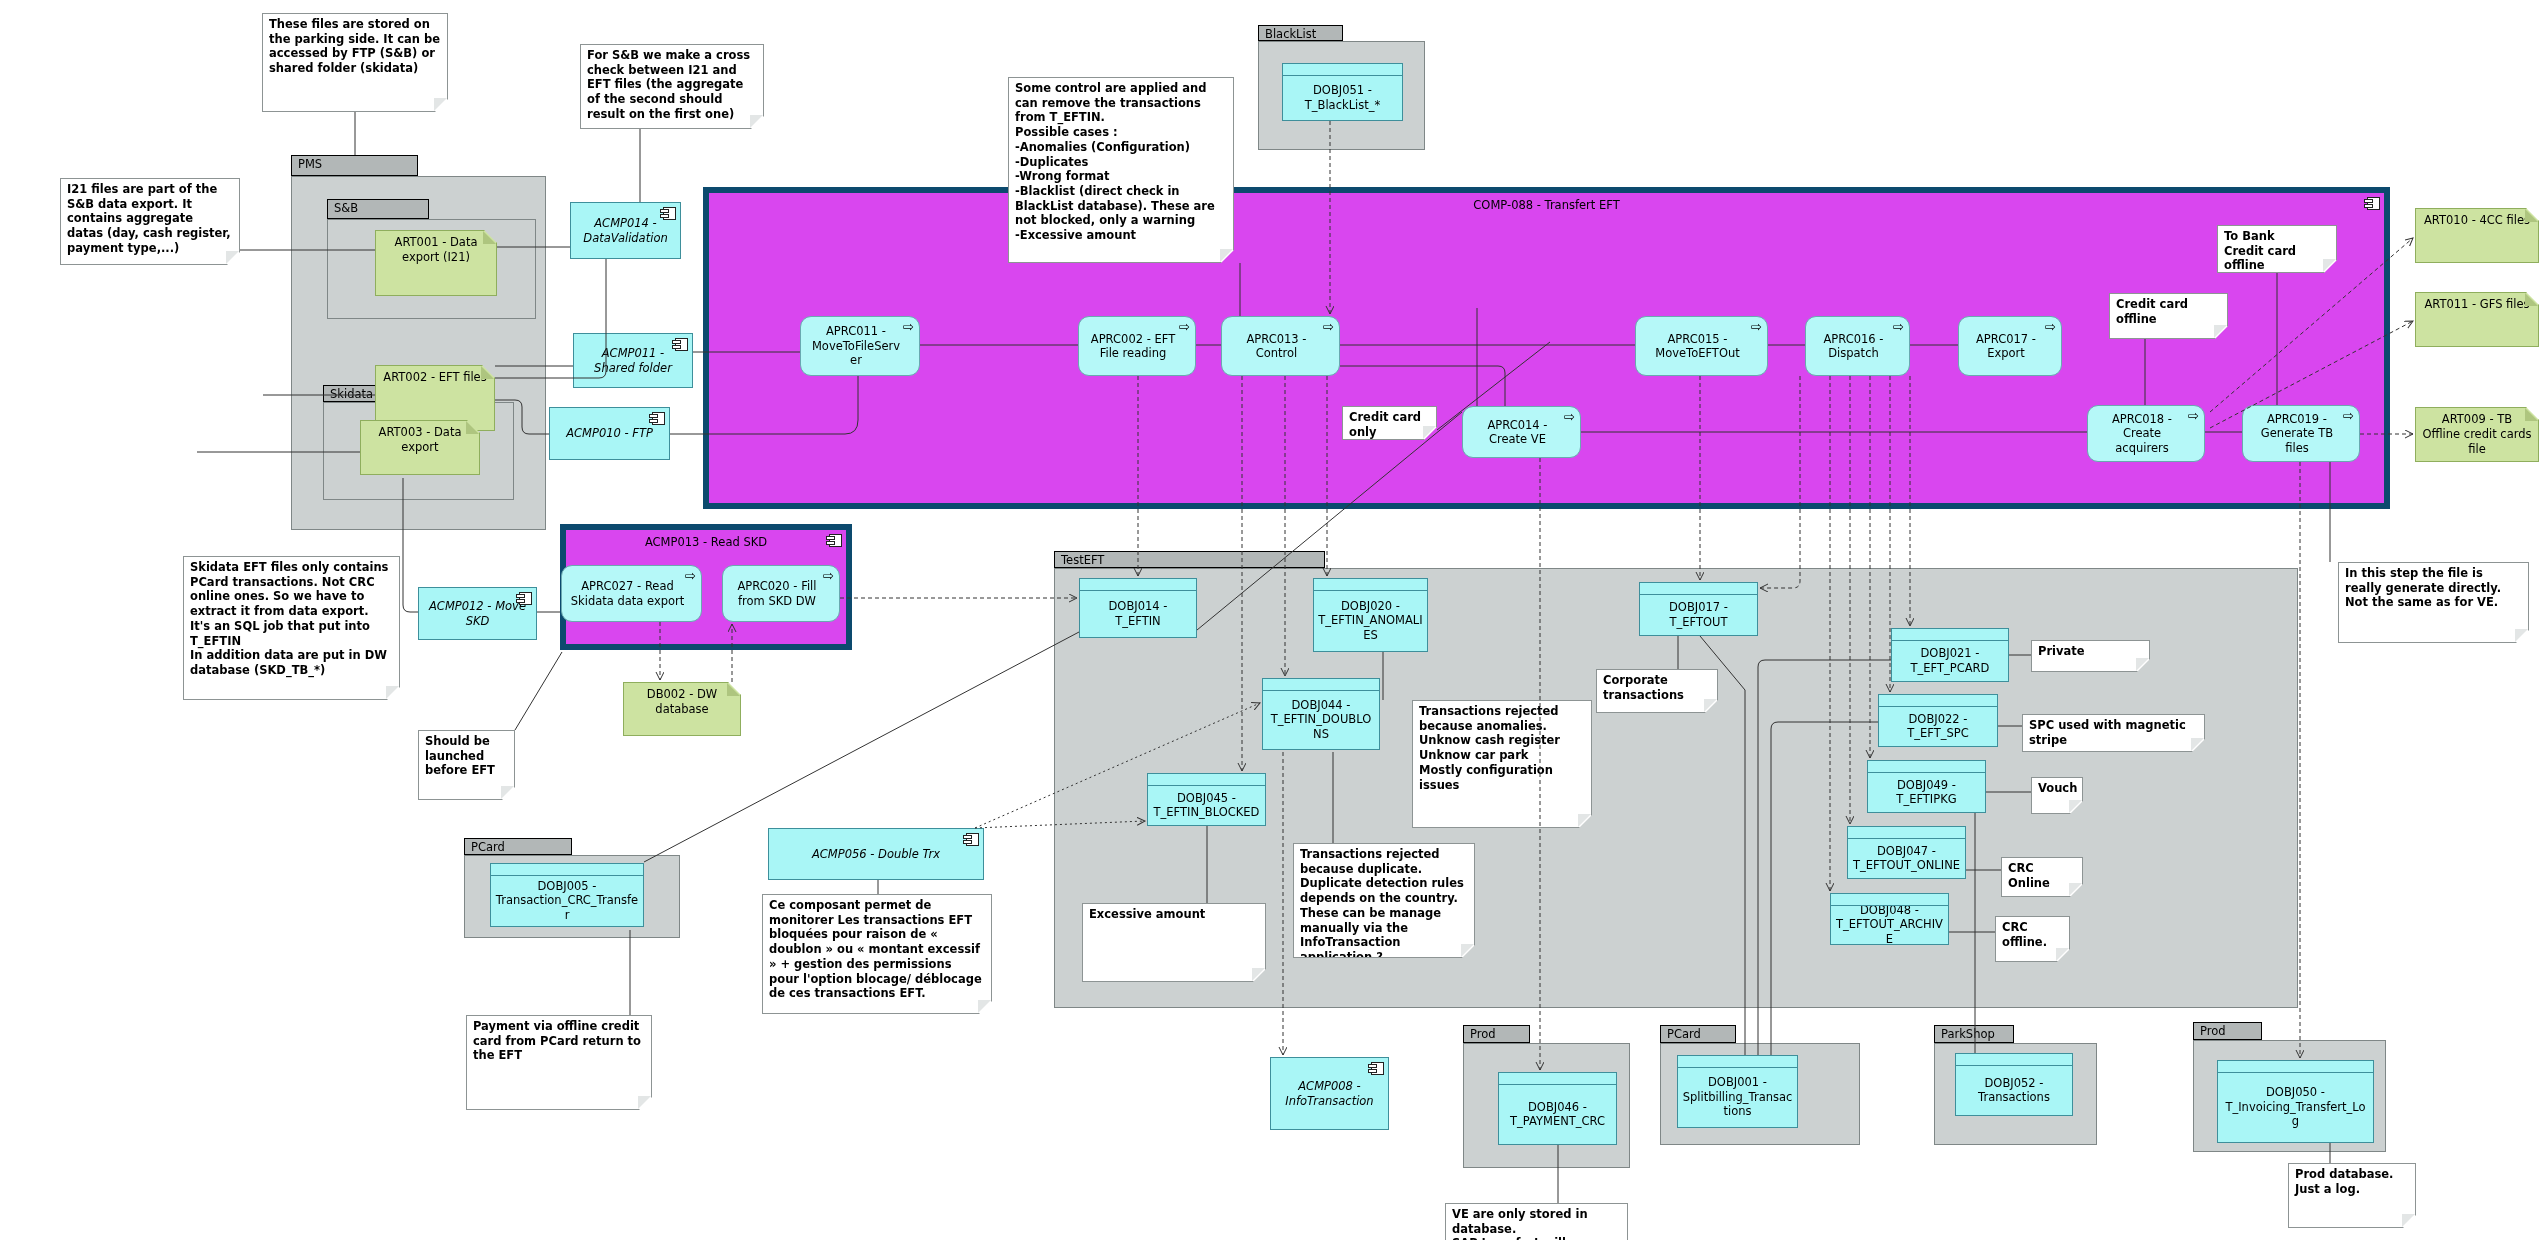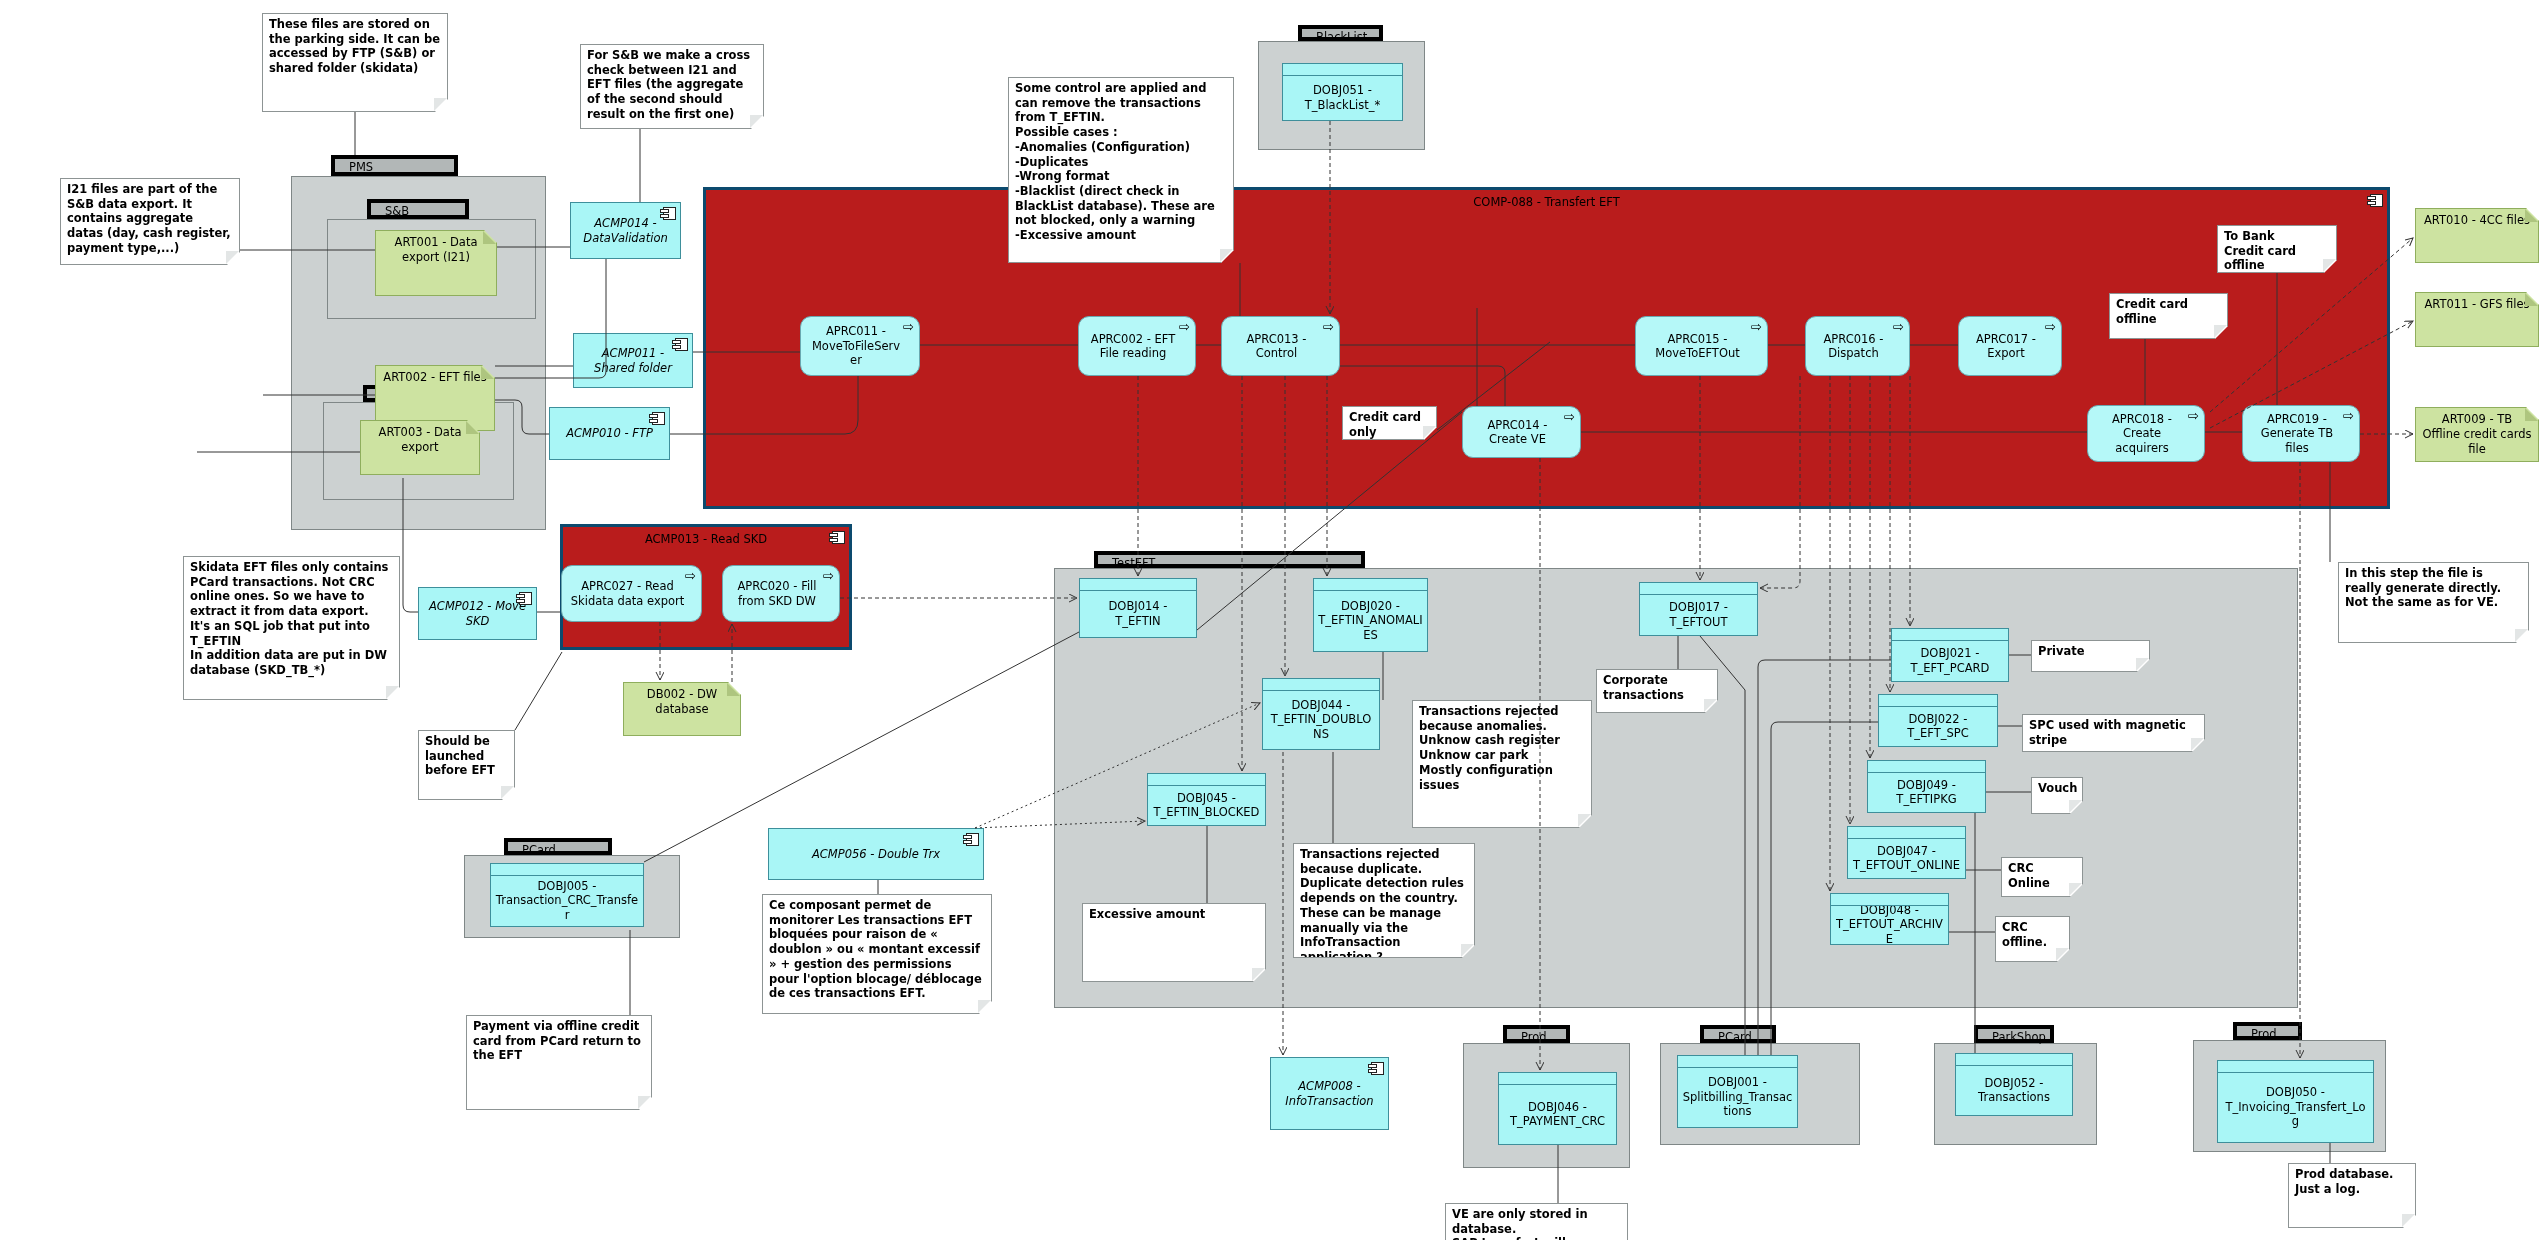--- a/index.html
+++ b/index.html
@@ -1,23 +1,23 @@
 <!DOCTYPE html>
 <html><head>
 <meta charset="utf-8">
 <style>
   html,body{margin:0;padding:0;background:#fff;}
   #canvas{position:relative;width:2544px;height:1240px;overflow:hidden;
           font-family:"DejaVu Sans","Liberation Sans",sans-serif;font-size:11.5px;color:#000;background:#fff;}
   .abs{position:absolute;box-sizing:border-box;}
   
-  .grp-tab{background:#b2b7b7;border:4px solid #000000;padding:0 14px;line-height:16px;margin-left:40px;}
+  .grp-tab{background:#b2b7b7;border:1px solid #000000;padding:0 6px;line-height:16px;}
   .grp-body{background:#ccd1d1;border:1px solid #7f8787;}
   
-  .bigcomp{background:#b91c1c;border:3px solid #0c4a6e;}
+  .bigcomp{background:#d946ef;border:6px solid #0c4a6e;}
   .bigcomp-label{position:absolute;top:5px;left:0;right:0;text-align:center;}
   
   .comp{background:#a9f6f6;border:1px solid #3e8f9b;display:flex;align-items:center;justify-content:center;
         text-align:center;padding:2px 6px;overflow-wrap:anywhere;line-height:1.25;font-style:italic;}
   
   .proc{background:#b5f8f8;border:1px solid #6aa8b0;border-radius:11px;display:flex;align-items:center;
         justify-content:center;text-align:center;padding:2px 16px 2px 8px;overflow-wrap:anywhere;line-height:1.25;}
   .parrow{position:absolute;top:3px;right:5px;font-size:13px;line-height:13px;}
   
   .dobj{background:#a9f6f6;border:1px solid #3e8f9b;display:flex;align-items:center;justify-content:center;

